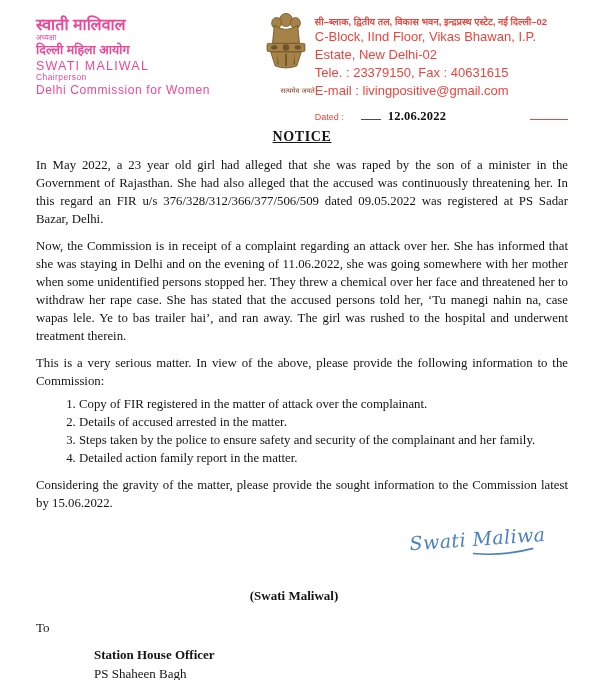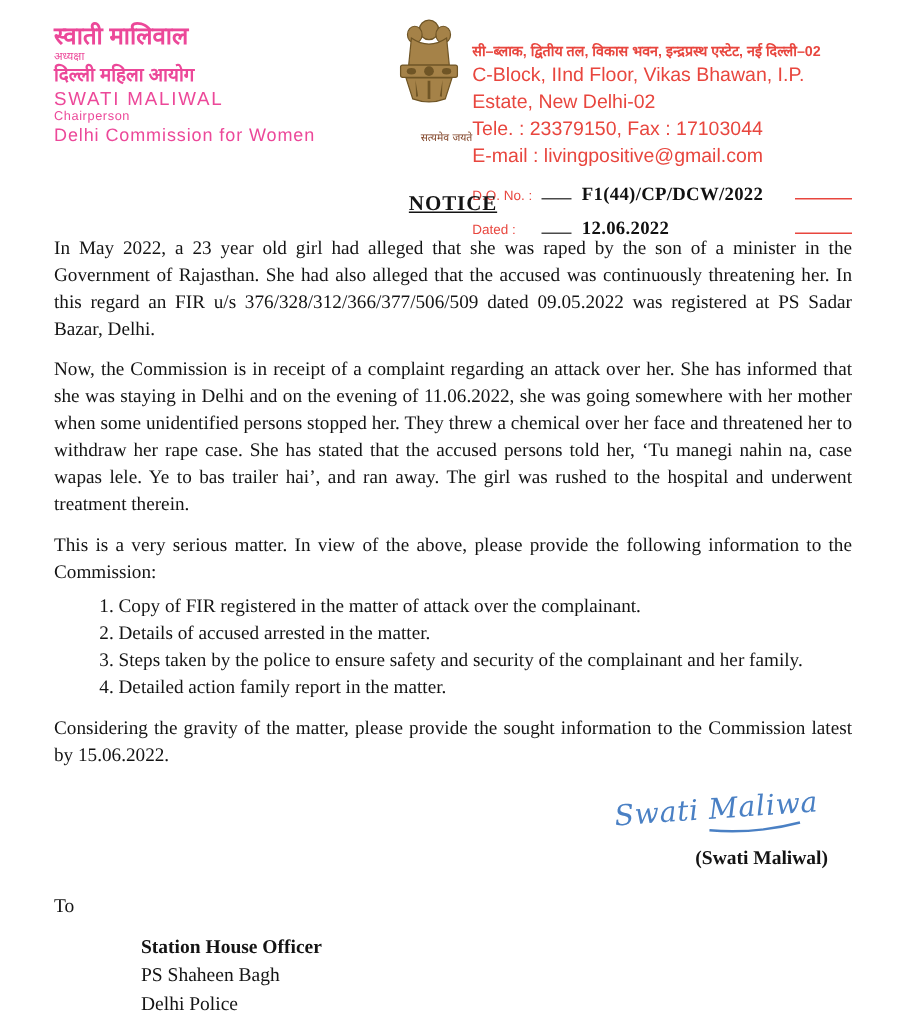--- a/index.html
+++ b/index.html
@@ -12,38 +12,38 @@
   .letterhead{display:flex;justify-content:space-between;height:102px;}
   .lh-left{width:210px;font-family:"Liberation Sans",sans-serif;color:#ec4899;line-height:1.12;padding-top:4px;}
   .lh-left .hi-name{font-size:16px;font-weight:bold;}
   .lh-left .hi-title{font-size:7.5px;}
   .lh-left .hi-org{font-size:12.5px;font-weight:bold;margin-top:1px;}
   .lh-left .en-name{font-size:12.5px;letter-spacing:1.2px;margin-top:2px;}
   .lh-left .en-title{font-size:8.5px;letter-spacing:.4px;}
   .lh-left .en-org{font-size:12px;letter-spacing:.6px;margin-top:1px;}
   .lh-emblem{width:72px;text-align:right;margin-top:-2px;}
   .lh-emblem .motto{font-size:7px;color:#7d3f22;font-family:"DejaVu Sans",sans-serif;margin-top:-2px;}
-  .lh-right{width:256px;padding-top:3px;margin-top:13px;}
+  .lh-right{width:256px;padding-top:3px;}
   .lh-right .red-line{font-family:"Liberation Sans",sans-serif;color:#e8463e;font-size:13px;line-height:1.38;}
   .lh-right .hi-addr{font-size:9.5px;font-weight:bold;}
   .do-row{display:flex;align-items:baseline;margin-top:9px;height:14px;}
   .do-row .lbl{font-family:"Liberation Sans",sans-serif;color:#e8463e;font-size:9px;width:46px;flex:none;}
   .do-row .dash-dark{width:20px;border-bottom:1.2px solid #4a4a4a;height:10px;flex:none;margin-right:7px;}
   .do-row .val{font-size:12.5px;font-weight:600;color:#111;letter-spacing:.2px;}
   .do-row .dash-red{width:38px;border-bottom:1.2px solid #e8463e;height:10px;flex:none;margin-left:auto;}
   
   .notice-title{text-align:center;font-weight:bold;text-decoration:underline;
     font-size:14px;letter-spacing:.6px;margin:15px 0 0 0;}
   .para{font-size:12.8px;line-height:18px;text-align:justify;margin:9px 0 0 0;}
   .para.first{margin-top:11px;}
   ol.req-list{margin:6px 0 0 26px;padding-left:17px;}
   ol.req-list li{font-size:12.8px;line-height:17px;margin-bottom:1px;text-align:left;}
   
   .sig-wrap{text-align:right;padding-right:22px;margin-top:8px;height:44px;}
-  .printed-name{text-align:right;font-weight:bold;font-size:13px;padding-right:16px;margin-top:0;}
+  .printed-name{text-align:center;font-weight:bold;font-size:13px;padding-right:16px;margin-top:24px;}
   .to-label{font-size:13px;margin-top:16px;}
   .recipient{margin:9px 0 0 58px;font-size:13px;line-height:19px;}
   .recipient .r1{font-weight:bold;}
 </style>
 </head>
 <body>
 
 <div class="page">
 
   <div class="letterhead">
@@ -73,28 +73,22 @@
           <ellipse cx="45" cy="41.5" rx="3.4" ry="2.4"></ellipse>
           <path d="M22 48 L24 60 L22.5 60.3 Z M31 48.5 L31 62 L33 62 L33 48.5 Z M42 48 L40 60 L41.5 60.3 Z"></path>
         </g>
       </svg>
       <div class="motto">सत्यमेव जयते</div>
     </div>
 
     <div class="lh-right">
       <div class="red-line hi-addr">सी–ब्लाक, द्वितीय तल, विकास भवन, इन्द्रप्रस्थ एस्टेट, नई दिल्ली–02</div>
       <div class="red-line">C-Block, IInd Floor, Vikas Bhawan, I.P. Estate, New Delhi-02</div>
-      <div class="red-line">Tele. : 23379150, Fax : 17103044</div>
+      <div class="red-line">Tele. : 23379150, Fax : 40631615</div>
       <div class="red-line">E-mail : livingpositive@gmail.com</div>
-      <div class="do-row">
-        <span class="lbl">D.O. No. :</span>
-        <span class="dash-dark"></span>
-        <span class="val">F1(44)/CP/DCW/2022</span>
-        <span class="dash-red"></span>
-      </div>
       <div class="do-row">
         <span class="lbl">Dated :</span>
         <span class="dash-dark"></span>
         <span class="val">12.06.2022</span>
         <span class="dash-red"></span>
       </div>
     </div>
   </div>
 
   <div class="notice-title">NOTICE</div>

